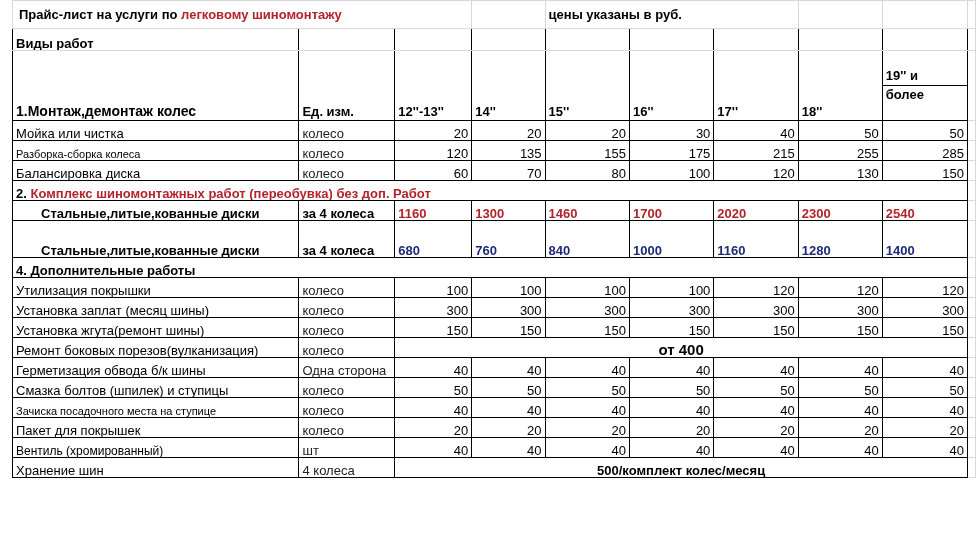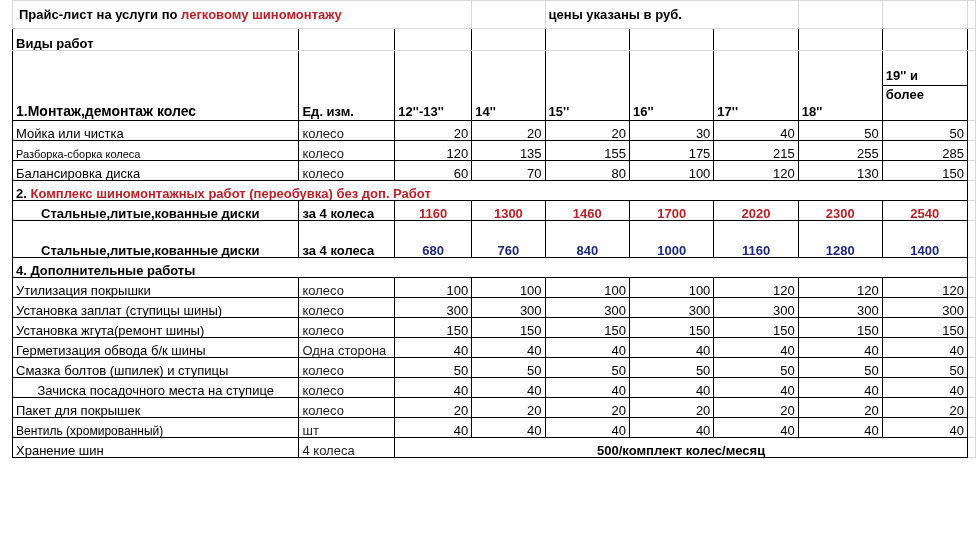--- a/index.html
+++ b/index.html
@@ -11,21 +11,21 @@
   .bl { border-left: 1px solid #000 !important; }
   .br { border-right: 1px solid #000 !important; }
   .bt { border-top: 1px solid #000 !important; }
   .bb { border-bottom: 1px solid #000 !important; }
   .num { text-align: right; font-size: 16px; }
   .bold { font-weight: bold; }
   .hdr { font-weight: bold; font-size: 13px; }
   .unit { color: #222; font-size: 13px; }
   .red { color: #b3232a; }
   .blue { color: #1e2a78; }
-  .bignum { text-align: center; font-weight: bold; font-size: 16px; }
+  .bignum { text-align: left; font-weight: bold; font-size: 16px; }
   .center { text-align: center; }
   .title { font-weight: bold; font-size: 14px; padding-left: 6px !important; }
   .indent { padding-left: 28px !important; }
   tr.r28 td { height: 27px; }
   tr.r22 td { height: 21px; }
   tr.r38 td { height: 37px; }
   tr.r20 td { height: 19px; }
   tr.r36 td { height: 36px; }
   .split-top { display:block; height: 18px; border-bottom: 1px solid #000; margin: 0 -3px; padding: 0 3px; line-height: 18px; }
   .split-bot { display:block; height: 18px; line-height: 18px; }
@@ -161,41 +161,47 @@
         <td class="br bb num">100</td>
         <td class="br bb num">100</td>
         <td class="br bb num">100</td>
         <td class="br bb num">100</td>
         <td class="br bb num">120</td>
         <td class="br bb num">120</td>
         <td class="br bb num">120</td>
         <td></td>
       </tr>
       <tr class="r20">
-        <td class="bl br bb" style="font-size: 13px;">Установка заплат (ступицы шины)</td>
+        <td class="bl br bb" style="font-size: 13px;">Установка заплат (месяц шины)</td>
         <td class="br bb unit">колесо</td>
         <td class="br bb num">300</td>
         <td class="br bb num">300</td>
         <td class="br bb num">300</td>
         <td class="br bb num">300</td>
         <td class="br bb num">300</td>
         <td class="br bb num">300</td>
         <td class="br bb num">300</td>
         <td></td>
       </tr>
       <tr class="r20">
         <td class="bl br bb" style="font-size: 13px;">Установка жгута(ремонт шины)</td>
         <td class="br bb unit">колесо</td>
         <td class="br bb num">150</td>
         <td class="br bb num">150</td>
         <td class="br bb num">150</td>
         <td class="br bb num">150</td>
         <td class="br bb num">150</td>
         <td class="br bb num">150</td>
         <td class="br bb num">150</td>
+        <td></td>
+      </tr>
+      <tr class="r20">
+        <td class="bl br bb">Ремонт боковых порезов(вулканизация)</td>
+        <td class="br bb unit">колесо</td>
+        <td colspan="7" class="br bb bold center" style="font-size: 15px;">от 400</td>
         <td></td>
       </tr>
       <tr class="r20">
         <td class="bl br bb" style="font-size: 13px;">Герметизация обвода б/к шины</td>
         <td class="br bb unit">Одна сторона</td>
         <td class="br bb num">40</td>
         <td class="br bb num">40</td>
         <td class="br bb num">40</td>
         <td class="br bb num">40</td>
         <td class="br bb num">40</td>
@@ -209,21 +215,21 @@
         <td class="br bb num">50</td>
         <td class="br bb num">50</td>
         <td class="br bb num">50</td>
         <td class="br bb num">50</td>
         <td class="br bb num">50</td>
         <td class="br bb num">50</td>
         <td class="br bb num">50</td>
         <td></td>
       </tr>
       <tr class="r20">
-        <td class="bl br bb" style="font-size: 13px; text-align: center;">Зачиска посадочного места на ступице</td>
+        <td class="bl br bb" style="font-size: 11px;">Зачиска посадочного места на ступице</td>
         <td class="br bb unit">колесо</td>
         <td class="br bb num">40</td>
         <td class="br bb num">40</td>
         <td class="br bb num">40</td>
         <td class="br bb num">40</td>
         <td class="br bb num">40</td>
         <td class="br bb num">40</td>
         <td class="br bb num">40</td>
         <td></td>
       </tr>

